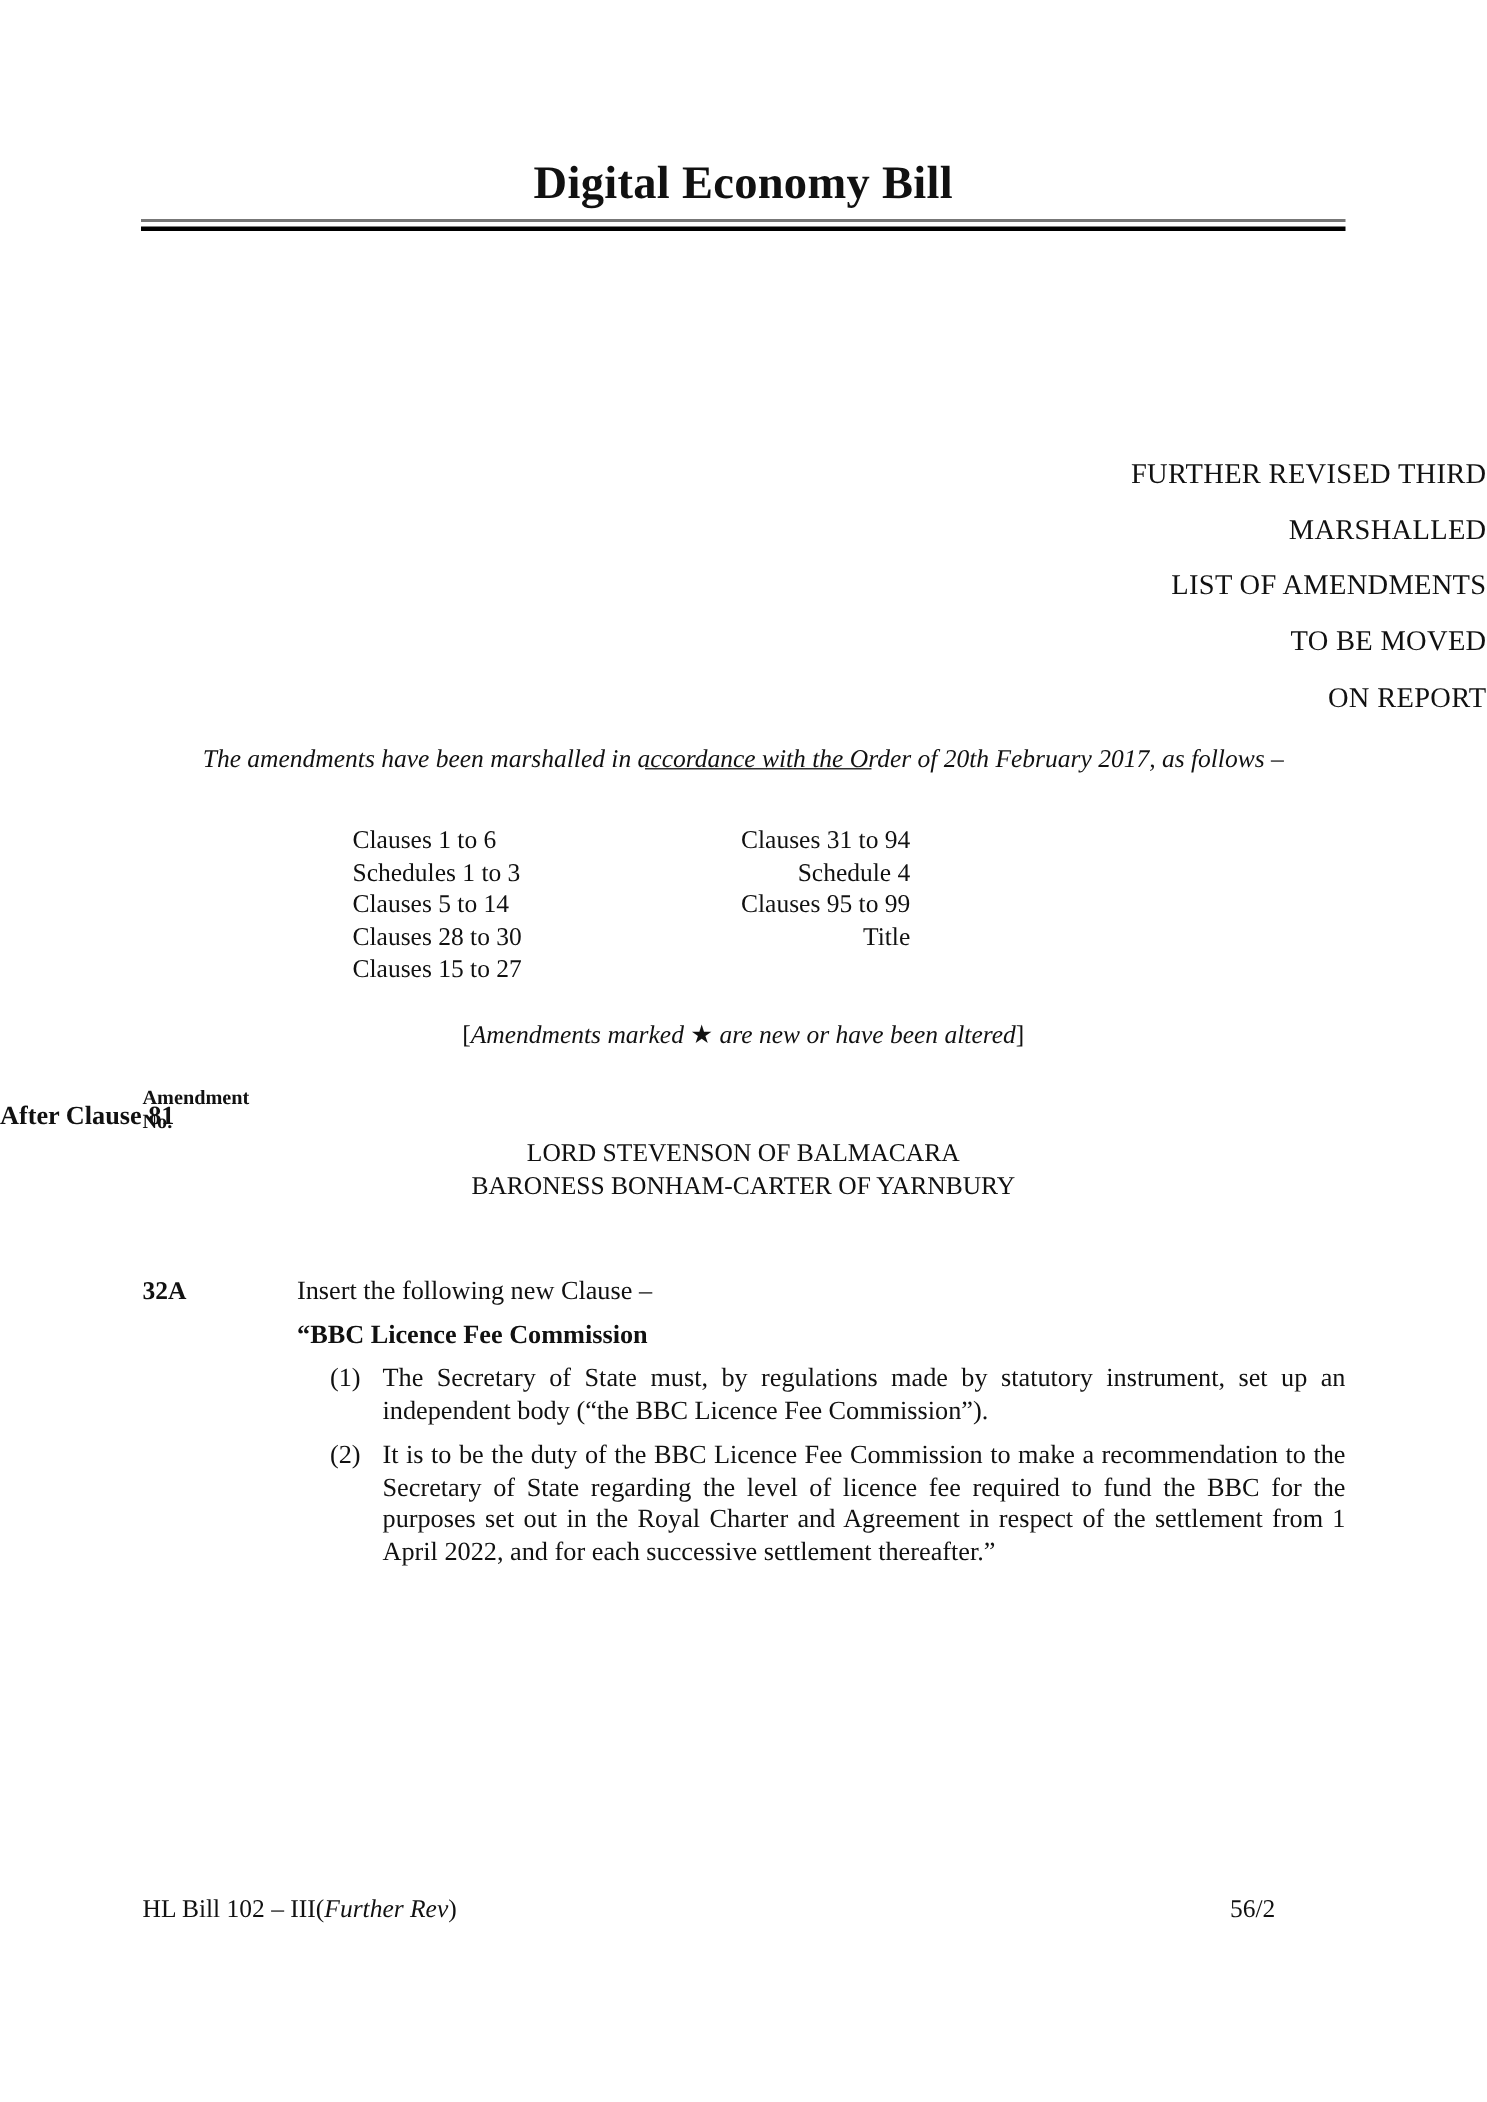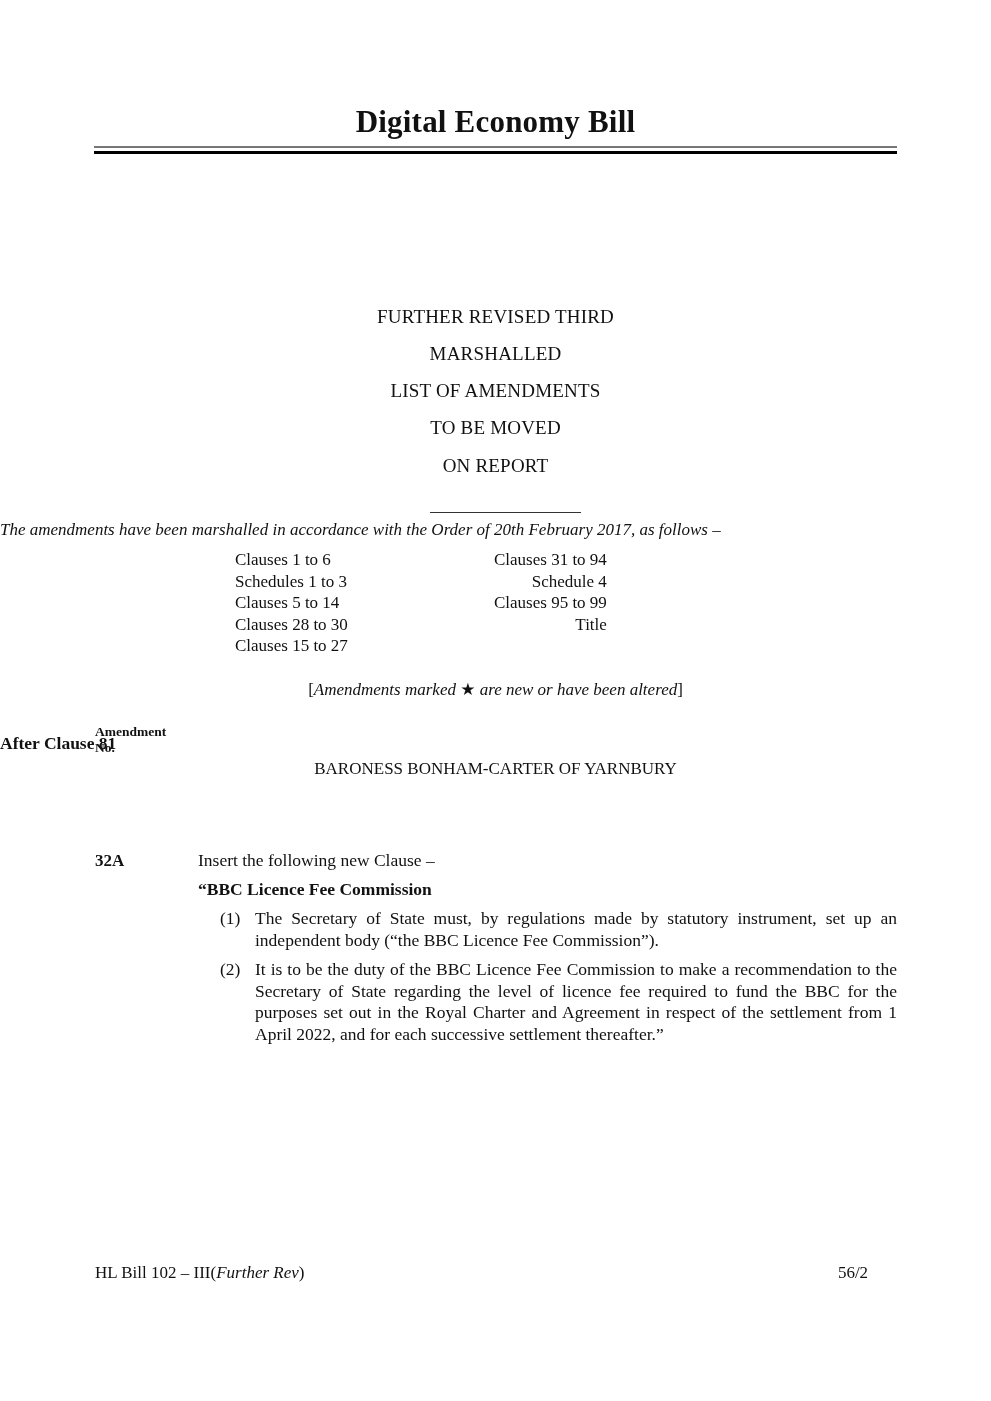--- a/index.html
+++ b/index.html
@@ -10,26 +10,26 @@
   }
   .abs { position: absolute; }
   .title {
     left: 0; width: 991px; top: 104px; text-align: center;
     font-size: 31px; font-weight: bold; letter-spacing: 0.2px;
   }
   .rule-thin { left: 94px; width: 803px; top: 146px; height: 2px; background: #777; }
   .rule-thick { left: 94px; width: 803px; top: 151px; height: 3px; background: #000; }
 
   .heading-line {
-    left: 0; width: 991px; text-align: center; font-size: 19px; letter-spacing: 0.2px;
+    left: 0; width: 991px; text-align: right; font-size: 19px; letter-spacing: 0.2px;
   }
   .short-rule { left: 430px; width: 151px; top: 512px; height: 1px; background: #333; }
 
   .intro {
-    left: 0; width: 991px; top: 520px; 
+    left: 0; width: 991px; top: 496px; text-align: center;
     font-style: italic; font-size: 17px;
   }
   .sched-col { font-size: 17px; line-height: 21.6px; }
   .sched-col div { white-space: nowrap; }
 
   .note { left: 0; width: 991px; top: 679px; text-align: center; font-size: 17px; }
   .note i { font-style: italic; }
 
   .amend-label { left: 95px; top: 724px; font-size: 13.5px; font-weight: bold; line-height: 16px; }
   .after-clause { left: 0; width: 991px; top: 721px; text-align: left; font-size: 17.5px; font-weight: bold; margin-top: 12px; }
@@ -39,21 +39,21 @@
   .amend-no { left: 95px; top: 851px; font-size: 17px; font-weight: bold; }
   .insert { left: 198px; top: 850px; font-size: 17.5px; }
   .clause-title { left: 198px; top: 879px; font-size: 17.5px; font-weight: bold; }
 
   .para { left: 220px; width: 677px; font-size: 17.5px; line-height: 21.6px; }
   .para .num { position: absolute; left: 0; top: 0; }
   .para .text { margin-left: 35px; text-align: justify; text-align-last: left; }
 
   .footer-left { left: 95px; top: 1263px; font-size: 17px; }
   .footer-left i { font-style: italic; }
-  .footer-right { left: 820px; width: 66px; top: 1263px; font-size: 17px; text-align: center; }
+  .footer-right { left: 820px; width: 66px; top: 1263px; font-size: 17px; text-align: left; }
 </style>
 </head>
 <body>
 
 <div class="abs title">Digital Economy Bill</div>
 <div class="abs rule-thin"></div>
 <div class="abs rule-thick"></div>
 
 <div class="abs heading-line" style="top:306px">FURTHER REVISED THIRD</div>
 <div class="abs heading-line" style="top:343px">MARSHALLED</div>
@@ -83,20 +83,21 @@
   <span>[</span><i>Amendments marked </i><span>★</span><i> are new or have been altered</i><span>]</span>
 </div>
 
 <div class="abs amend-label">
   <div>Amendment</div>
   <div>No.</div>
 </div>
 <div class="abs after-clause">After Clause 81</div>
 
 <div class="abs sponsors">
+  <div>LORD STEVENSON OF BALMACARA</div>
   <div>BARONESS BONHAM-CARTER OF YARNBURY</div>
 </div>
 
 <div class="abs amend-no">32A</div>
 <div class="abs insert">Insert the following new Clause –</div>
 <div class="abs clause-title">“BBC Licence Fee Commission</div>
 
 <div class="abs para" style="top:908px">
   <span class="num">(1)</span>
   <div class="text">The Secretary of State must, by regulations made by statutory instrument, set up an independent body (“the BBC Licence Fee Commission”).</div>

